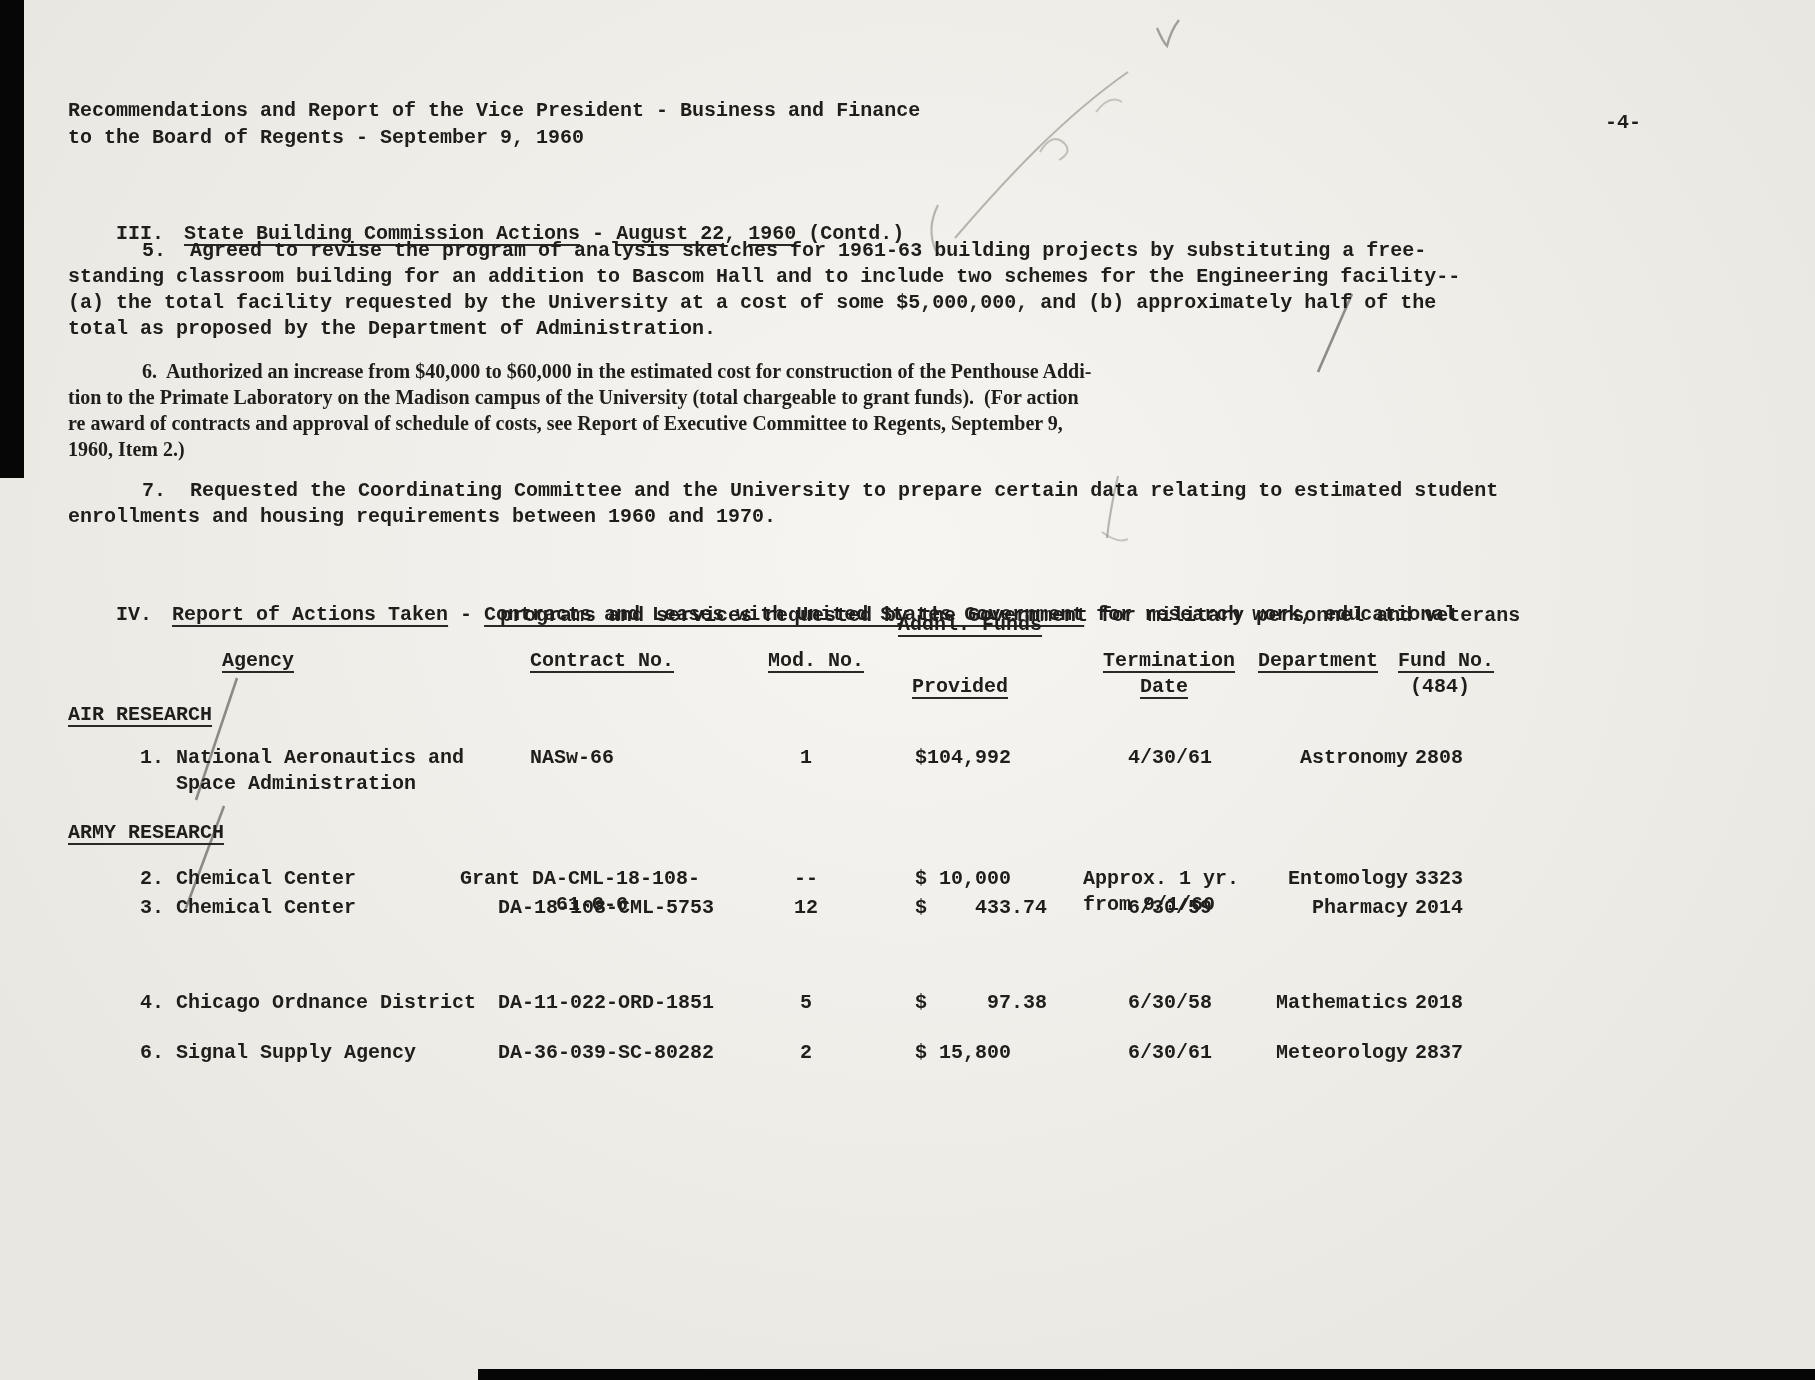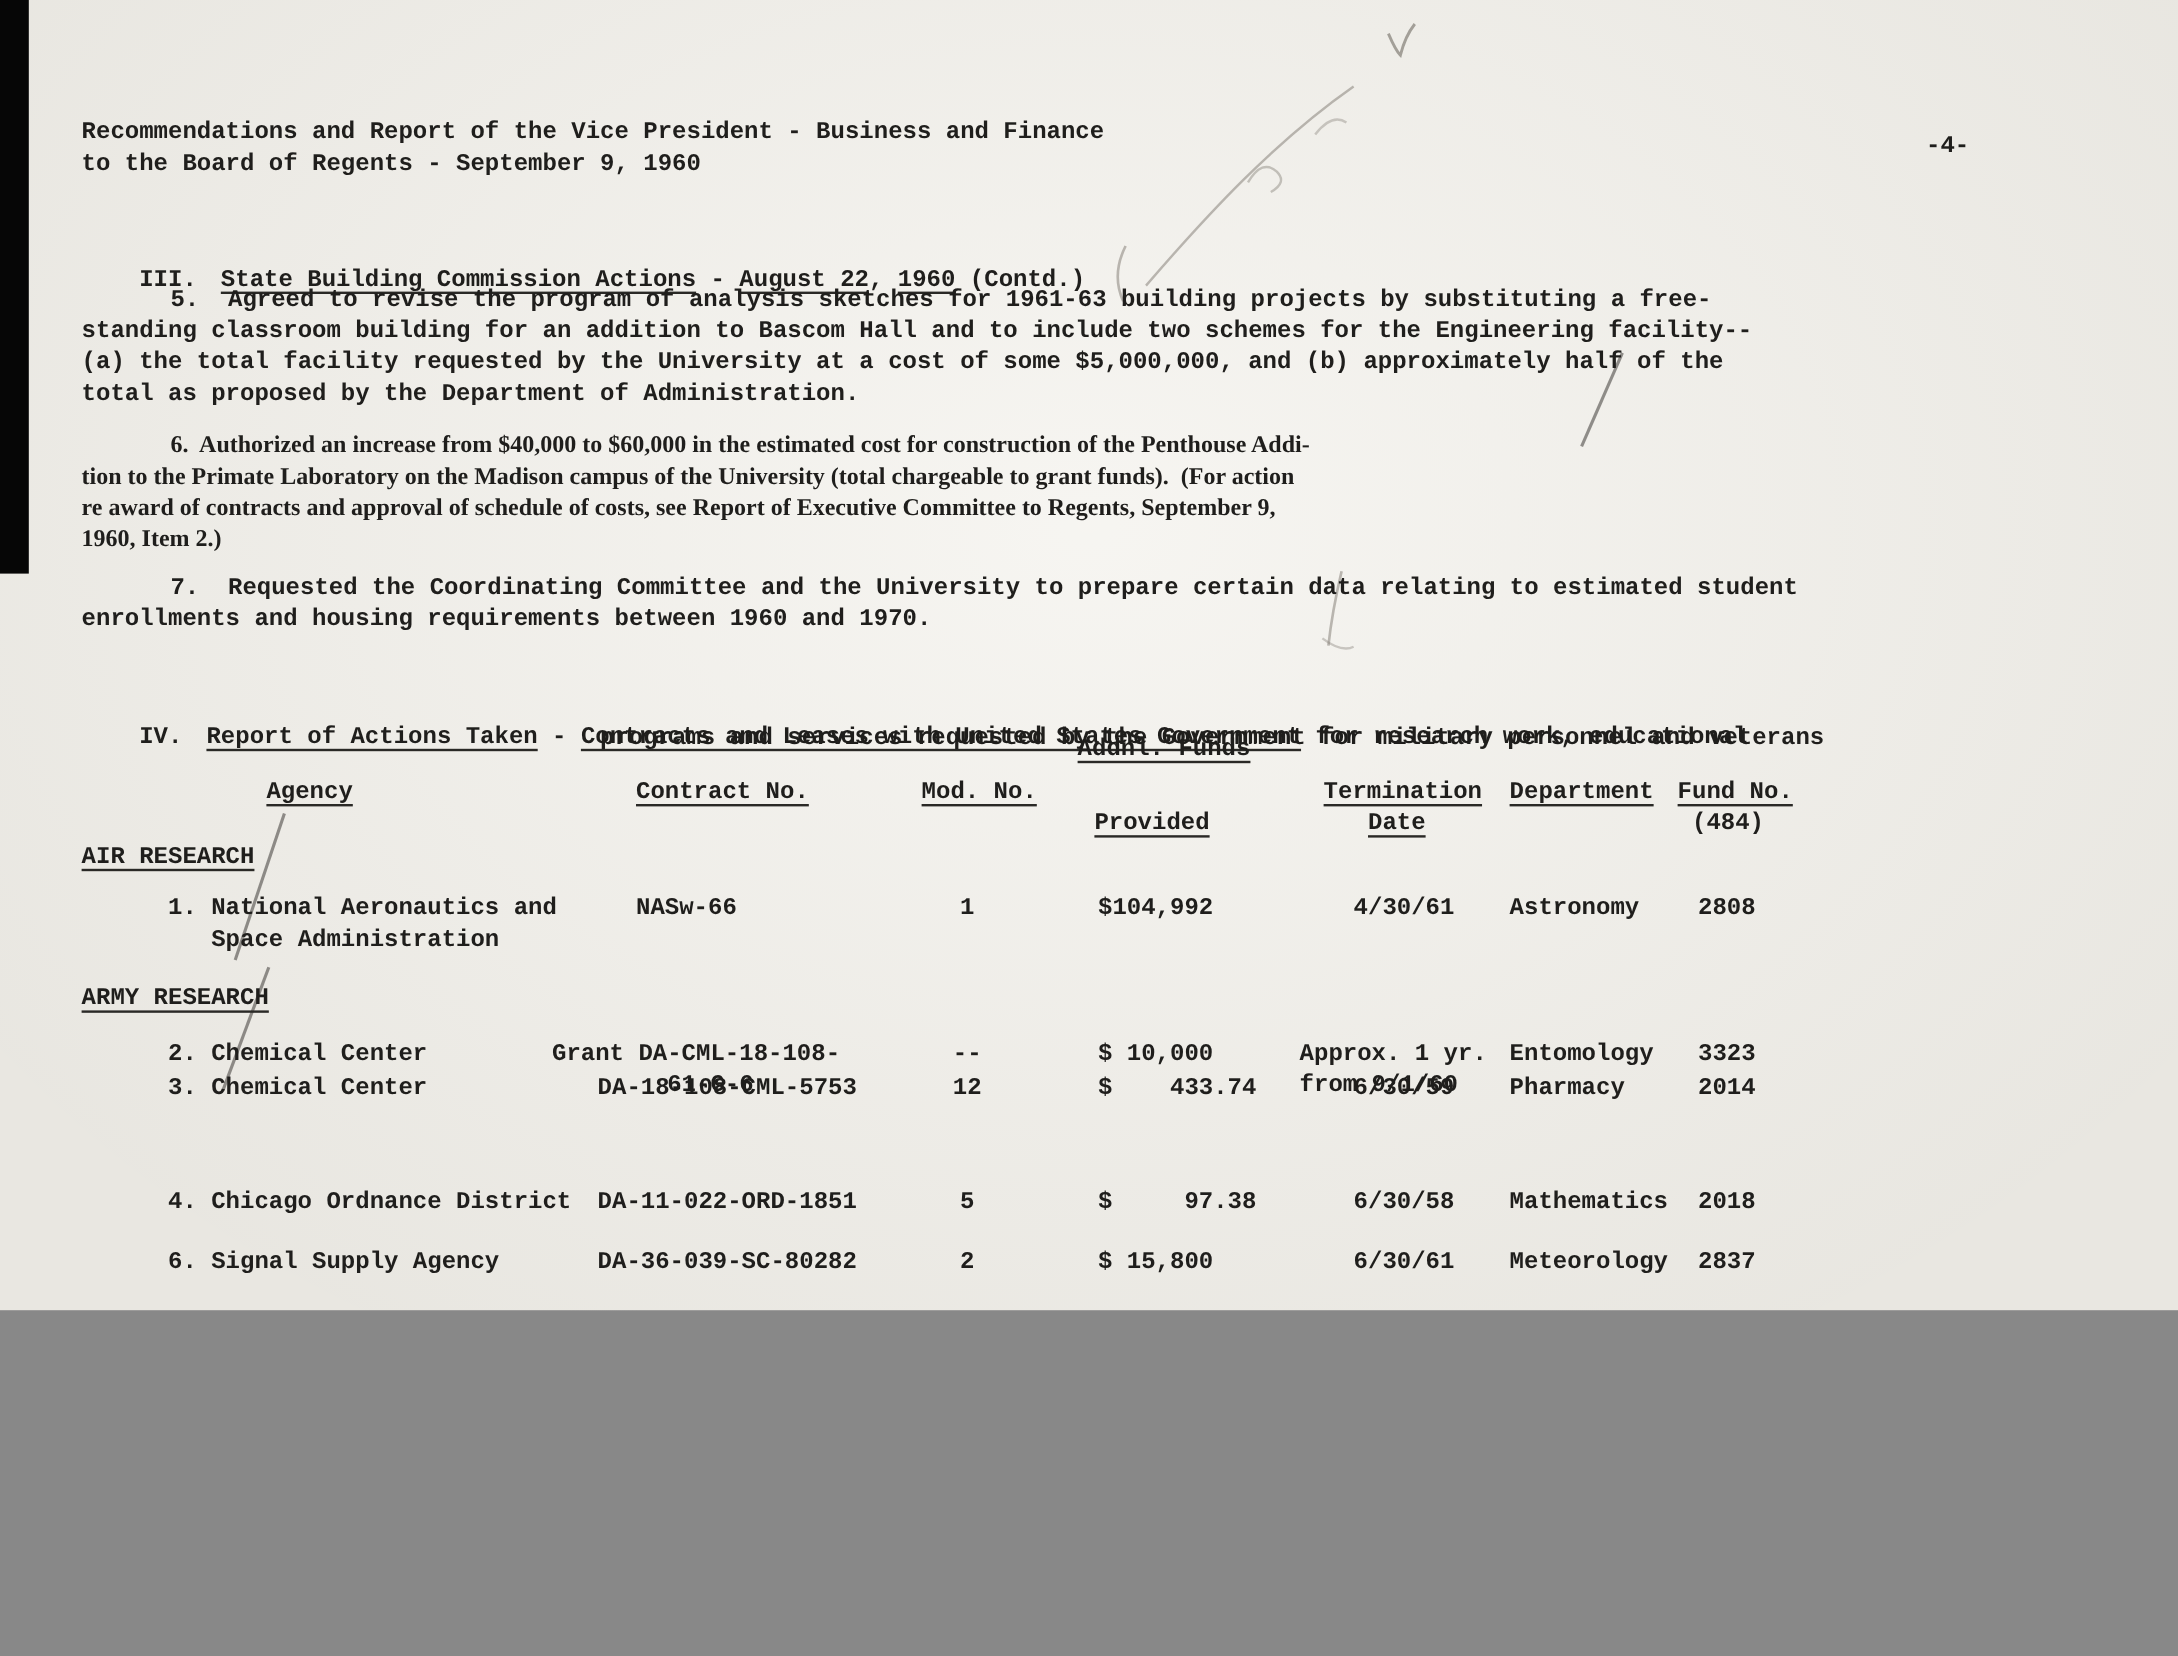--- a/index.html
+++ b/index.html
@@ -1,18 +1,18 @@
 <!DOCTYPE html>
 <html><head>
 <meta charset="utf-8">
 <style>
   html,body{margin:0;padding:0;background:#888;}
   .page{
     position:relative;
-    width:1815px;height:1092px;
+    width:1815px;height:1380px;
     background:
       radial-gradient(ellipse at 50% 40%, rgba(255,255,255,0.35), rgba(0,0,0,0.04) 85%),
       #f2f0ea;
     overflow:hidden;
     font-family:"Liberation Mono","DejaVu Sans Mono",monospace;
     color:#1f1e1c;
   }
   .t{
     position:absolute;
     font:600 20px/26px "Liberation Mono","DejaVu Sans Mono",monospace;
@@ -33,21 +33,21 @@
   .cell{
     position:absolute;
     font:600 20px/26px "Liberation Mono","DejaVu Sans Mono",monospace;
     white-space:pre-wrap;
   }
   .c-agency{left:140px;width:360px;}
   .c-contract{left:498px;width:270px;}
   .c-mod{left:760px;width:92px;text-align:center;}
   .c-funds{left:915px;width:190px;}
   .c-term{left:1128px;width:180px;}
-  .c-dept{left:1258px;width:150px;}
+  .c-dept{left:1258px;width:150px;text-align:right;}
   .c-fund{left:1415px;width:90px;}
   .scan-edge{position:absolute;background:#060606;}
   .pencil{position:absolute;left:0;top:0;pointer-events:none;}
 </style>
 </head>
 <body>
 
 <div class="page">
 
   <div class="scan-edge" style="left:0;top:0;width:24px;height:478px;"></div>

